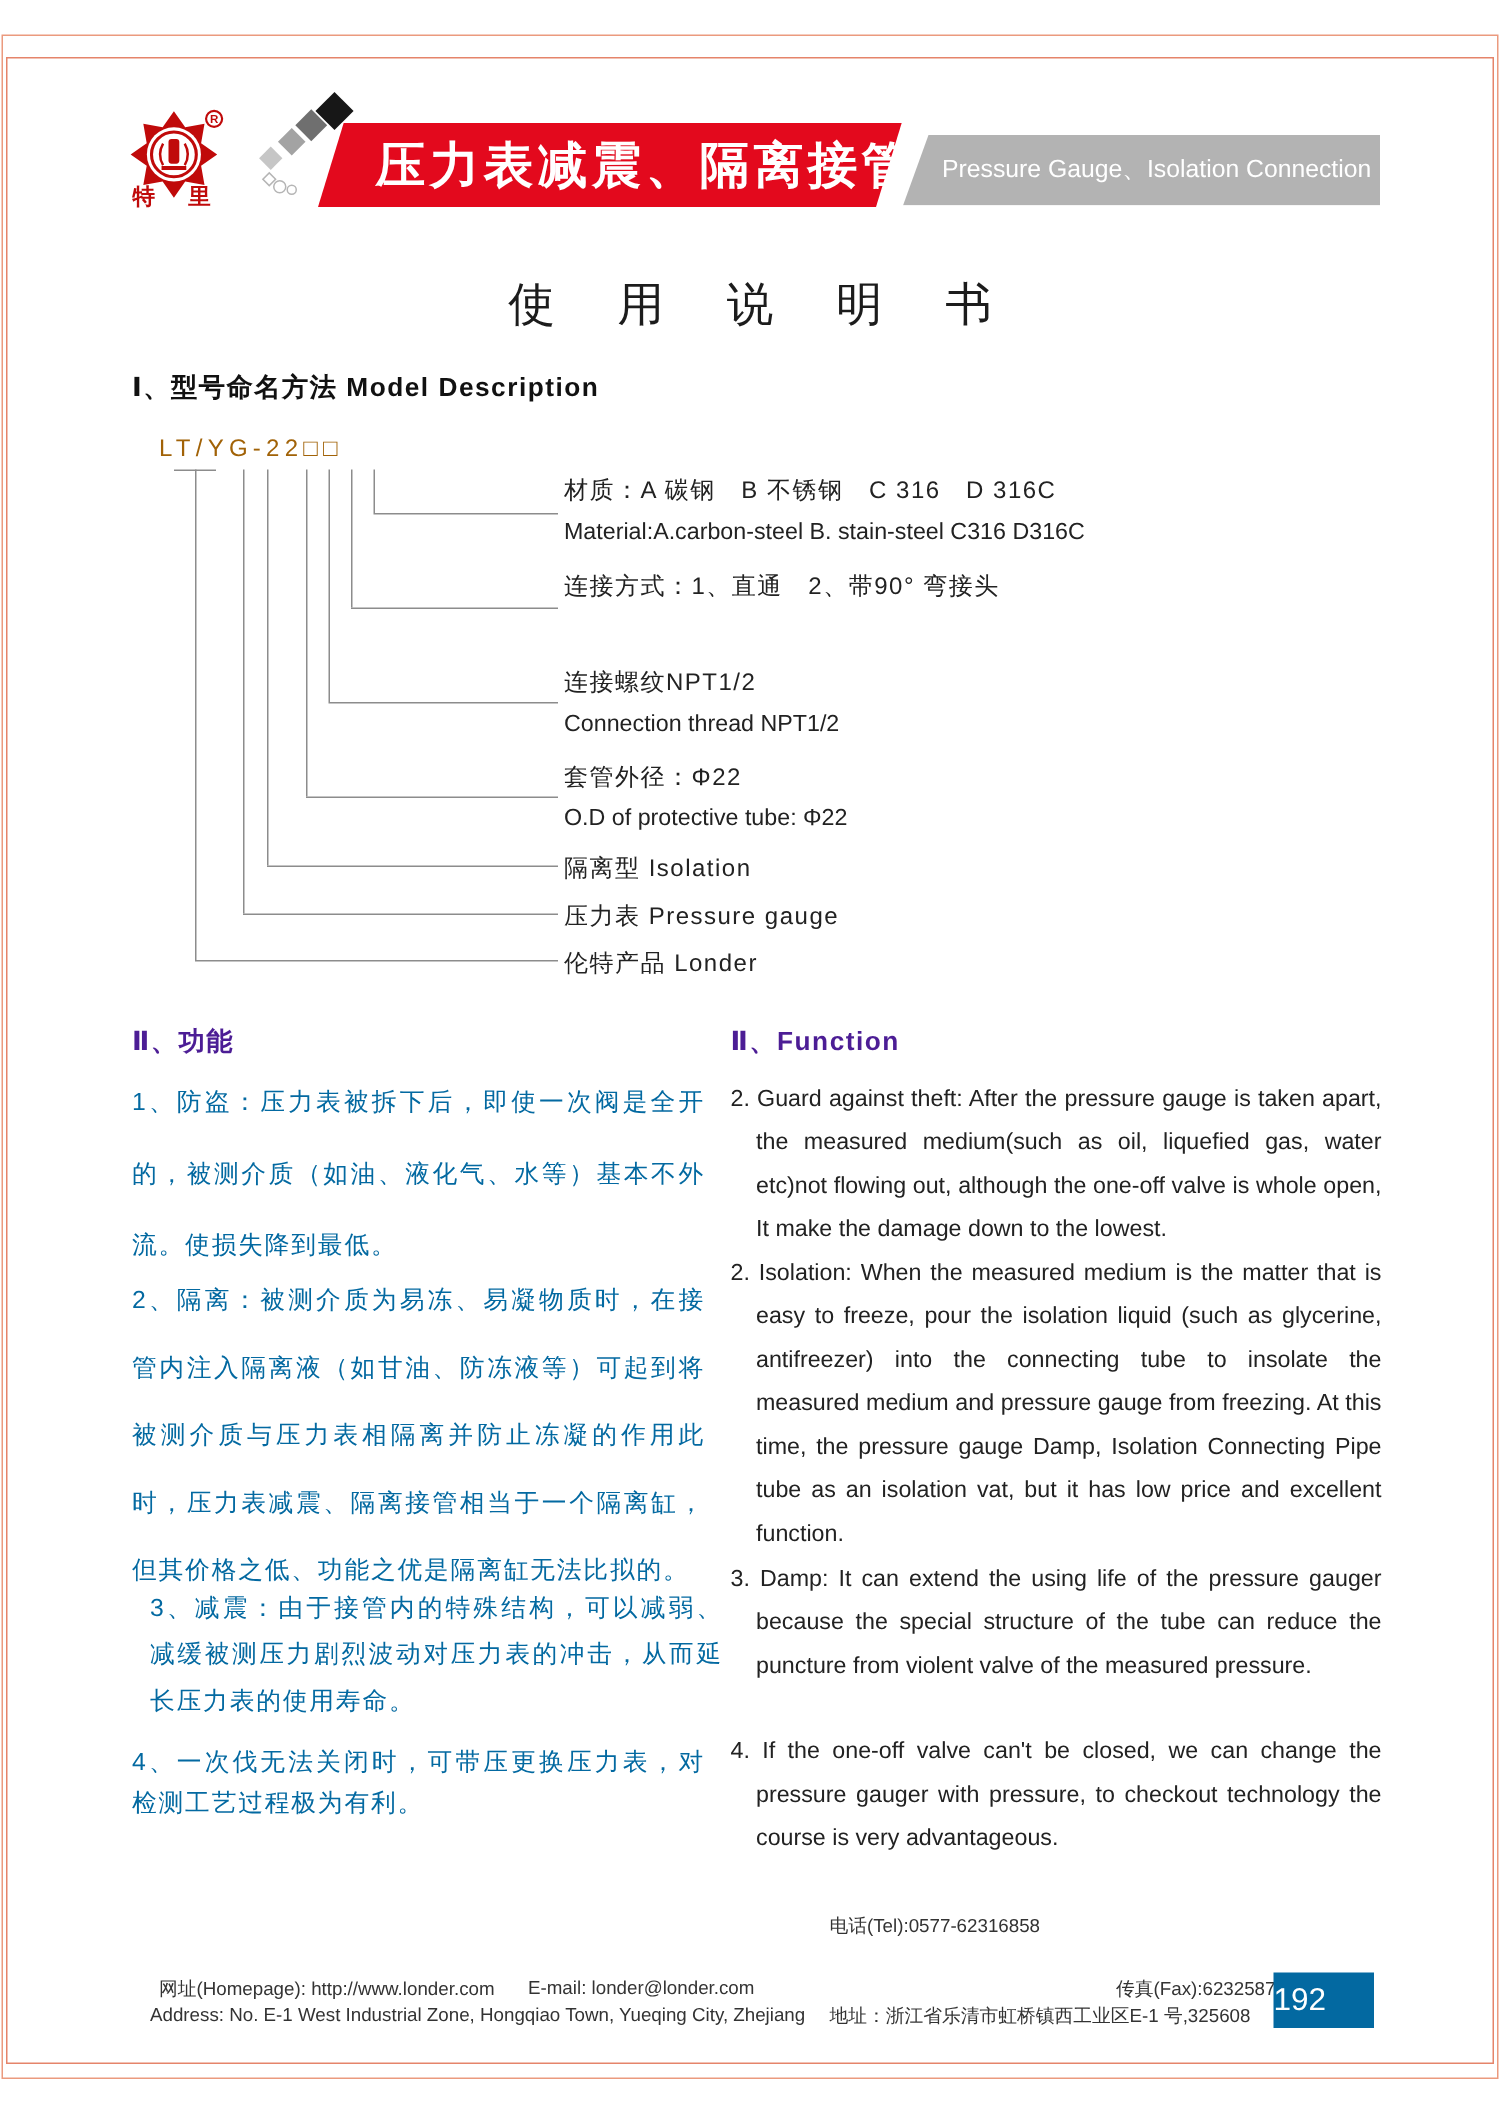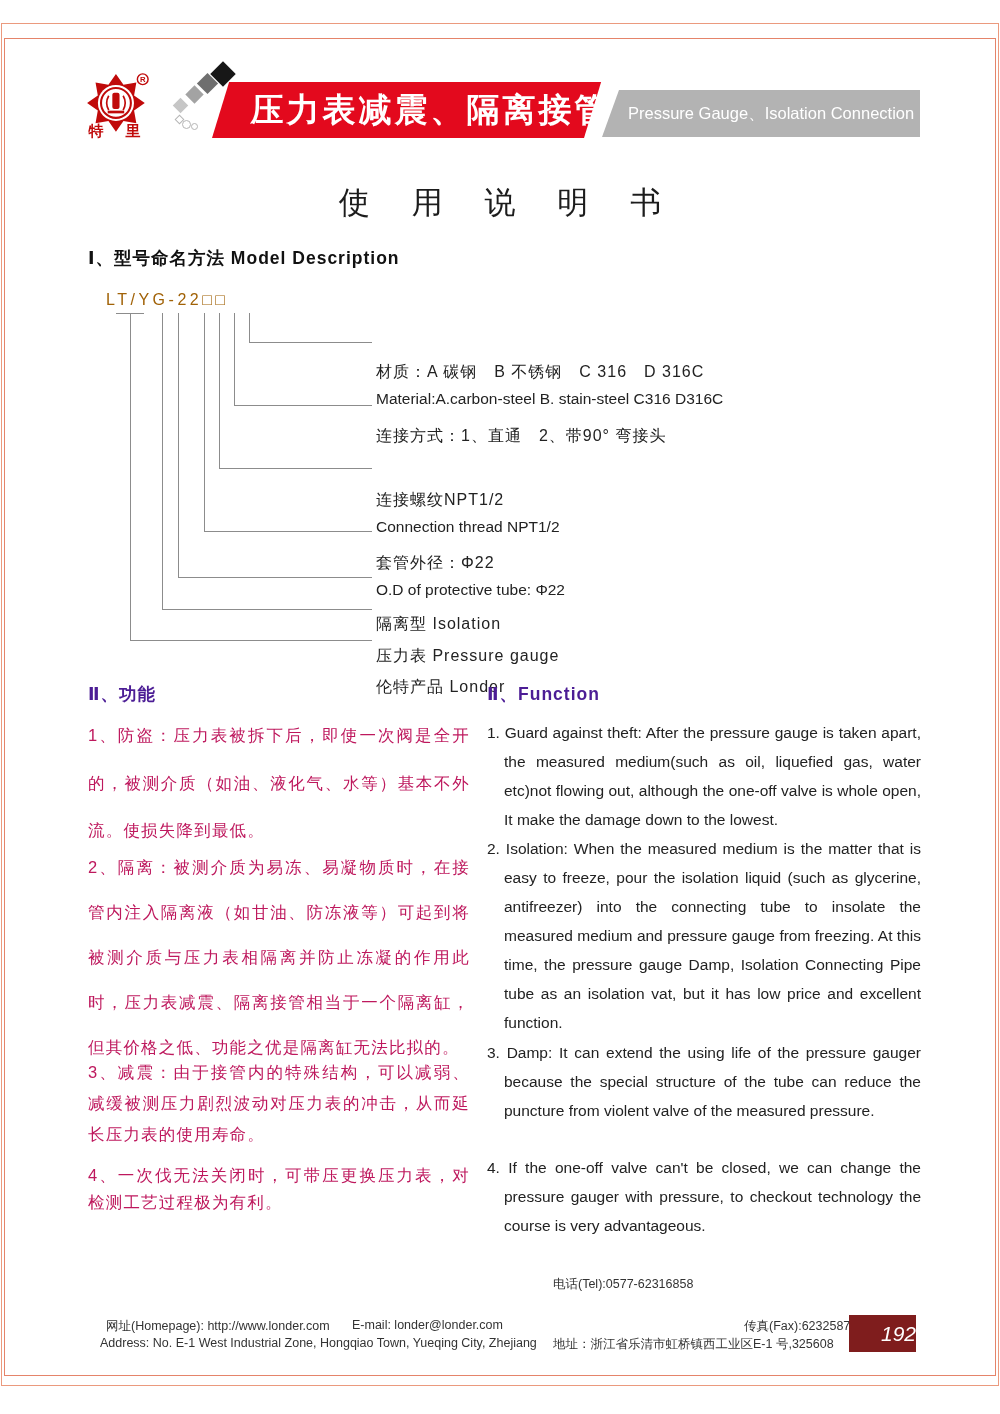--- a/index.html
+++ b/index.html
@@ -29,37 +29,37 @@
   .doc-title{position:absolute;left:0;top:182px;width:1000px;text-align:center;
              font-family:"Liberation Serif","DejaVu Serif",serif;font-size:31px;color:#1c1c1c;
              letter-spacing:0.55em;text-indent:0.55em;}
 
   
   .sec1-heading{position:absolute;left:88px;top:246px;font-size:17.5px;font-weight:bold;color:#111;letter-spacing:1px;text-align:right;}
   .model-code{position:absolute;left:106px;top:291px;font-size:16px;font-weight:500;color:#a16207;letter-spacing:3.5px;white-space:nowrap;}
   .tl{position:absolute;background:#8c8c8c;}
   .tl.v{width:1px;}
   .tl.h{height:1px;}
-  .spec-row{position:absolute;left:376px;width:560px;margin-top:44px;}
+  .spec-row{position:absolute;left:376px;width:560px;}
   .spec-cn{font-size:16px;line-height:28px;letter-spacing:1px;color:#222;white-space:nowrap;}
   .spec-en{font-size:15.5px;line-height:26px;color:#222;white-space:nowrap;}
   .spec-en:empty{display:none;}
 
   
   .fn-head{position:absolute;font-size:17.5px;font-weight:bold;color:#4c1d95;letter-spacing:1px;}
   .cn-col-head{left:88px;top:682px;}
   .en-col-head{left:487px;top:682px;}
-  .cn-p{position:absolute;left:88px;width:382px;text-align:justify;font-size:16.5px;color:#be185d;letter-spacing:1.2px;}
+  .cn-p{position:absolute;left:88px;width:382px;text-align:justify;font-size:16.5px;color:#0369a1;letter-spacing:1.2px;}
   .en-p{position:absolute;left:487px;width:434px;text-align:justify;font-size:15.5px;color:#222;
         line-height:29px;padding-left:17px;text-indent:-17px;box-sizing:border-box;}
 
   
   .ft{position:absolute;font-size:12.5px;color:#333;white-space:nowrap;}
-  .page-badge{position:absolute;left:849px;top:1315px;width:67px;height:37px;background:#7f1d1d;
-              color:#fff;font-size:21px;text-align:right;line-height:37px;font-style:italic;}
+  .page-badge{position:absolute;left:849px;top:1315px;width:67px;height:37px;background:#0369a1;
+              color:#fff;font-size:21px;text-align:left;line-height:37px;}
 </style>
 </head>
 <body>
 
 <div class="page">
   <div class="frame-outer"></div>
   <div class="frame-inner"></div>
 
   <svg class="logo" viewBox="0 0 66 66">
     <polygon fill="#c00a0a" points="59,31 48.6,38.3 50.8,50.8 38.3,48.6 31,59 23.7,48.6 11.2,50.8 13.4,38.3 3,31 13.4,23.7 11.2,11.2 23.7,13.4 31,3 38.3,13.4 50.8,11.2 48.6,23.7"></polygon>
@@ -139,24 +139,24 @@
   <div class="spec-row" style="top:629px;">
     <div class="spec-cn">伦特产品 Londer</div>
 
   </div>
 
   <div class="fn-head cn-col-head">Ⅱ、功能</div>
   <div class="fn-head en-col-head">Ⅱ、Function</div>
 
   <div class="cn-p" style="top:712px;line-height:47.5px;">1、防盗：压力表被拆下后，即使一次阀是全开的，被测介质（如油、液化气、水等）基本不外流。使损失降到最低。</div>
   <div class="cn-p" style="top:845px;line-height:45px;">2、隔离：被测介质为易冻、易凝物质时，在接管内注入隔离液（如甘油、防冻液等）可起到将被测介质与压力表相隔离并防止冻凝的作用此时，压力表减震、隔离接管相当于一个隔离缸，但其价格之低、功能之优是隔离缸无法比拟的。</div>
-  <div class="cn-p" style="top:1057px;line-height:31px;">3、减震：由于接管内的特殊结构，可以减弱、减缓被测压力剧烈波动对压力表的冲击，从而延长压力表的使用寿命。</div>
+  <div class="cn-p" style="top:1057px;line-height:31px;margin-left:12px;">3、减震：由于接管内的特殊结构，可以减弱、减缓被测压力剧烈波动对压力表的冲击，从而延长压力表的使用寿命。</div>
   <div class="cn-p" style="top:1162px;line-height:27px;">4、一次伐无法关闭时，可带压更换压力表，对检测工艺过程极为有利。</div>
 
-  <div class="en-p" style="top:718px;">1. Guard against theft: After the pressure gauge is taken apart, the measured medium(such as oil, liquefied gas, water etc)not flowing out, although the one-off valve is whole open, It make the damage down to the lowest.</div>
+  <div class="en-p" style="top:718px;">2. Guard against theft: After the pressure gauge is taken apart, the measured medium(such as oil, liquefied gas, water etc)not flowing out, although the one-off valve is whole open, It make the damage down to the lowest.</div>
   <div class="en-p" style="top:834px;">2. Isolation: When the measured medium is the matter that is easy to freeze, pour the isolation liquid (such as glycerine, antifreezer) into the connecting tube to insolate the measured medium and pressure gauge from freezing. At this time, the pressure gauge Damp, Isolation Connecting Pipe tube as an isolation vat, but it has low price and excellent function.</div>
   <div class="en-p" style="top:1038px;">3. Damp: It can extend the using life of the pressure gauger because the special structure of the tube can reduce the puncture from violent valve of the measured pressure.</div>
   <div class="en-p" style="top:1153px;">4. If the one-off valve can't be closed, we can change the pressure gauger with pressure, to checkout technology the course is very advantageous.</div>
 
   <div class="ft" style="left:90px;top:1318px;margin-left:16px;">网址(Homepage): http://www.londer.com</div>
   <div class="ft" style="left:352px;top:1318px;">E-mail: londer@londer.com</div>
   <div class="ft" style="left:553px;top:1276px;">电话(Tel):0577-62316858</div>
   <div class="ft" style="left:744px;top:1318px;">传真(Fax):62325879</div>
   <div class="ft" style="left:100px;top:1336px;">Address: No. E-1 West Industrial Zone, Hongqiao Town, Yueqing City, Zhejiang</div>
   <div class="ft" style="left:553px;top:1336px;">地址：浙江省乐清市虹桥镇西工业区E-1 号,325608</div>

